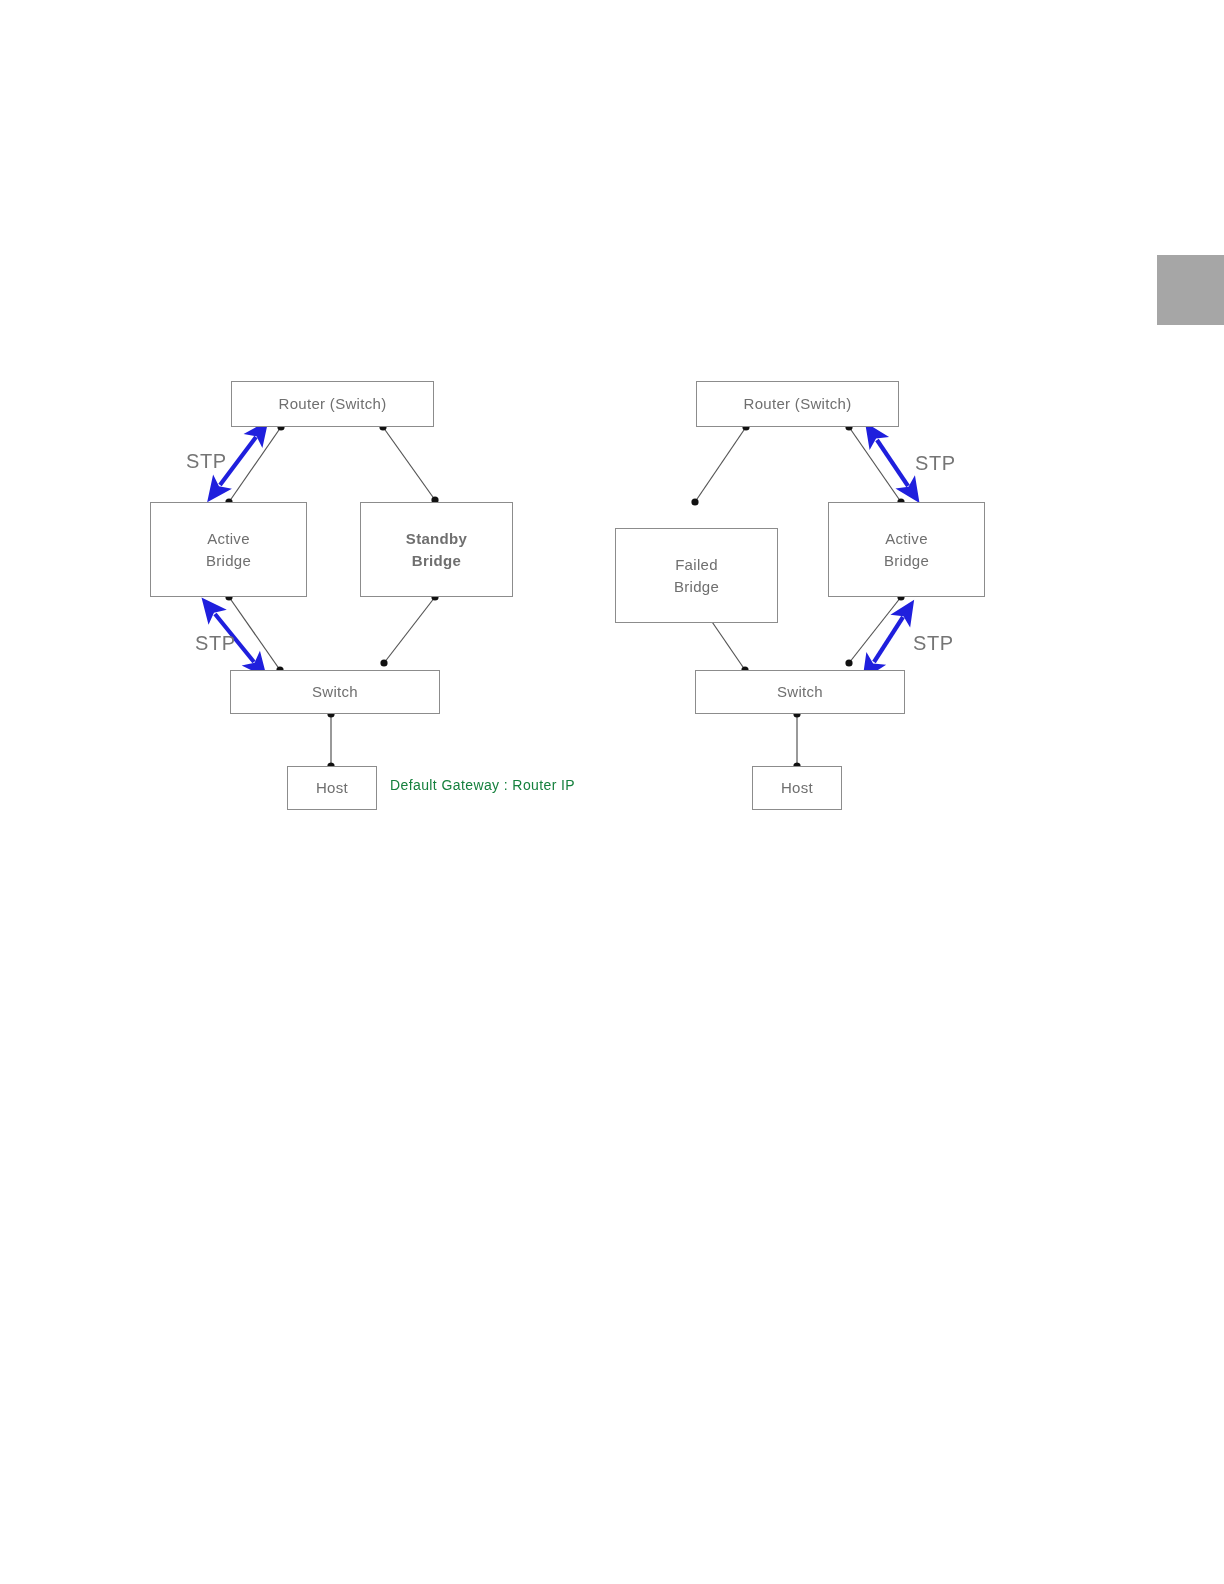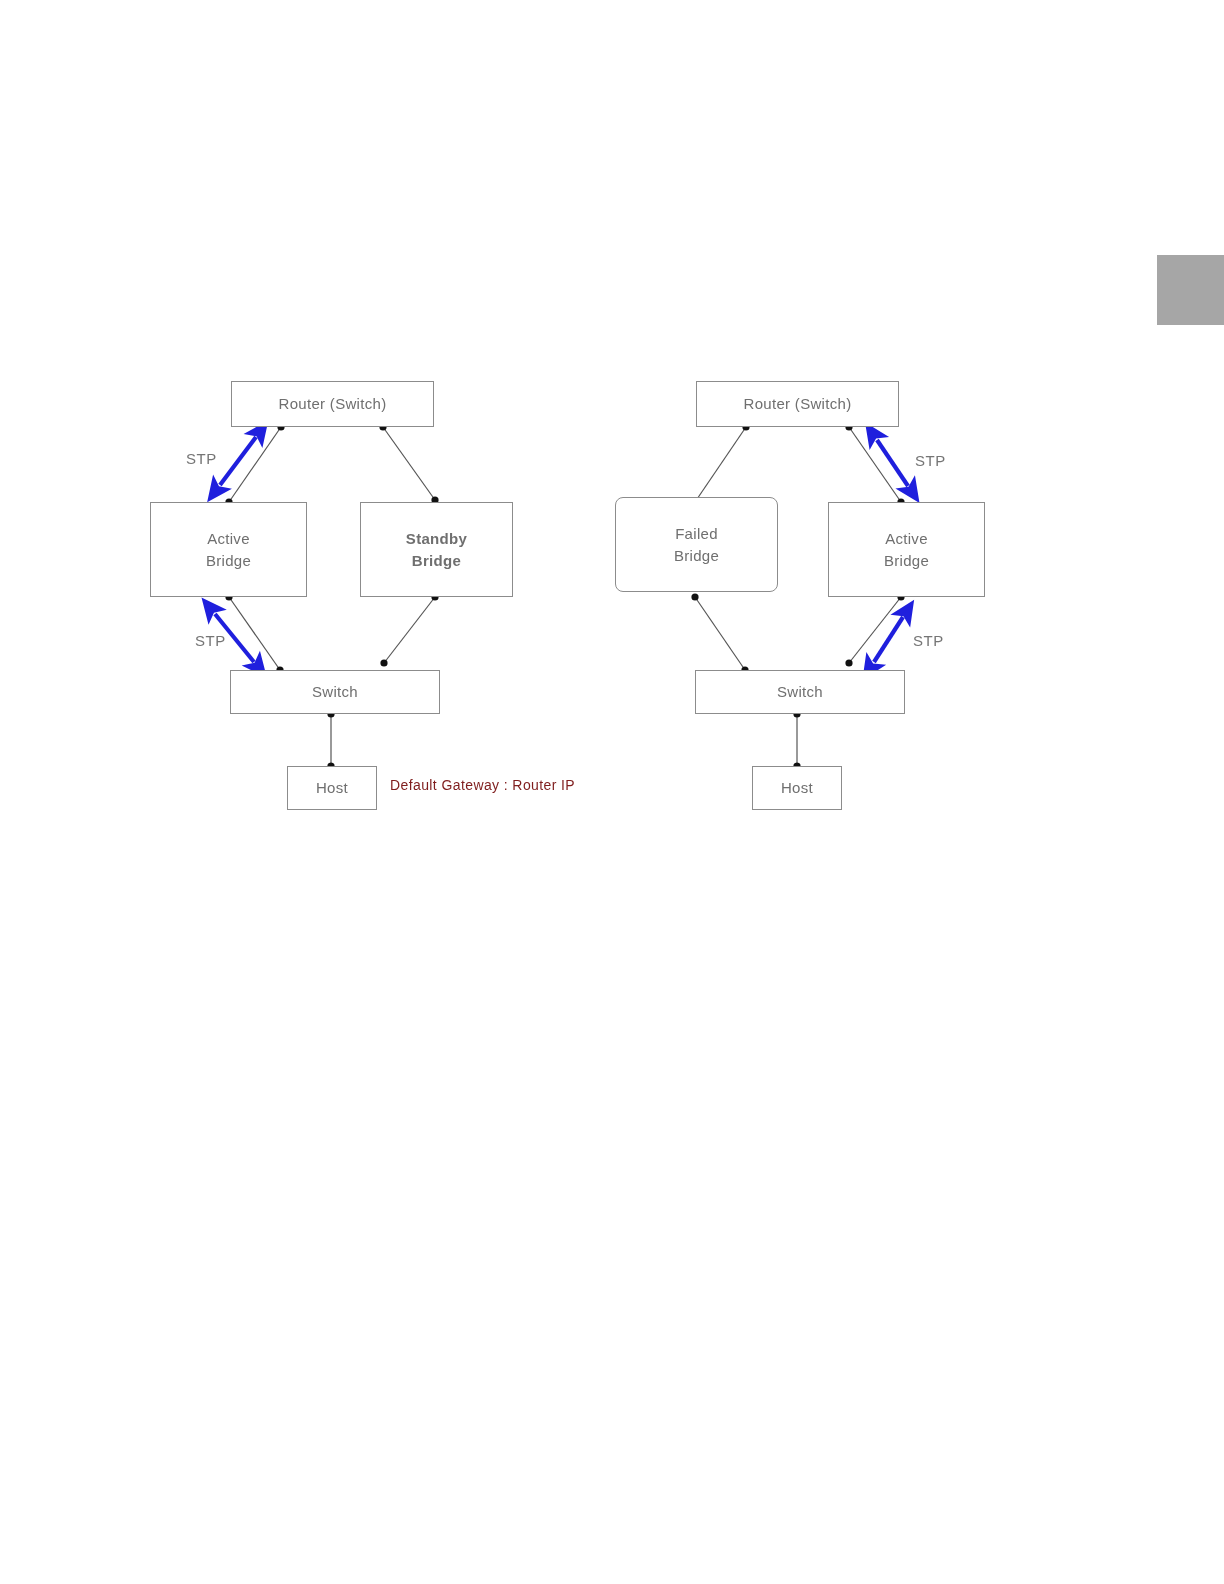--- a/index.html
+++ b/index.html
@@ -51,21 +51,21 @@
     text-align: center;
     color: #6f6f6f;
     font-size: 15px;
     letter-spacing: 0.3px;
     line-height: 1.45;
     white-space: pre-line;
   }
   .stp-label {
     position: absolute;
     color: #757575;
-    font-size: 15px;
+    font-size: 20px;
     letter-spacing: 0.6px;
     white-space: nowrap;
   }
   .caption-note {
     position: absolute;
     color: #787878;
     font-size: 14px;
     letter-spacing: 0.4px;
     white-space: nowrap;
   }
@@ -131,23 +131,23 @@
     <div id="boxes-layer">
         <div class="node-box" style="left: 231px; top: 381px; width: 203px; height: 46px; border-color: rgb(140, 140, 140); color: rgb(111, 111, 111);">Router (Switch)</div>
         <div class="node-box" style="left: 150px; top: 502px; width: 157px; height: 95px; border-color: rgb(140, 140, 140); color: rgb(111, 111, 111);">Active
 Bridge</div>
         <div class="node-box" style="left: 360px; top: 502px; width: 153px; height: 95px; border-color: rgb(140, 140, 140); color: rgb(111, 111, 111); font-weight: bold;">Standby
 Bridge</div>
         <div class="node-box" style="left: 230px; top: 670px; width: 210px; height: 44px; border-color: rgb(140, 140, 140); color: rgb(111, 111, 111);">Switch</div>
         <div class="node-box" style="left: 287px; top: 766px; width: 90px; height: 44px; border-color: rgb(140, 140, 140); color: rgb(111, 111, 111);">Host</div>
         <div class="stp-label" style="left: 186px; top: 450px; color: rgb(117, 117, 117);">STP</div>
         <div class="stp-label" style="left: 195px; top: 632px; color: rgb(117, 117, 117);">STP</div>
-        <div class="caption-note" style="left: 390px; top: 777px; color: #7f1d1d;">Default Gateway : Router IP</div>
+        <div class="caption-note" style="left: 390px; top: 777px; color: #15803d;">Default Gateway : Router IP</div>
         <div class="node-box" style="left: 696px; top: 381px; width: 203px; height: 46px; border-color: rgb(140, 140, 140); color: rgb(111, 111, 111);">Router (Switch)</div>
-        <div class="node-box" style="left: 615px; top: 497px; width: 163px; height: 95px; border-color: rgb(140, 140, 140); color: rgb(111, 111, 111); border-radius: 8px;">Failed
+        <div class="node-box" style="left: 615px; top: 528px; width: 163px; height: 95px; border-color: rgb(140, 140, 140); color: rgb(111, 111, 111);">Failed
 Bridge</div>
         <div class="node-box" style="left: 828px; top: 502px; width: 157px; height: 95px; border-color: rgb(140, 140, 140); color: rgb(111, 111, 111);">Active
 Bridge</div>
         <div class="node-box" style="left: 695px; top: 670px; width: 210px; height: 44px; border-color: rgb(140, 140, 140); color: rgb(111, 111, 111);">Switch</div>
         <div class="node-box" style="left: 752px; top: 766px; width: 90px; height: 44px; border-color: rgb(140, 140, 140); color: rgb(111, 111, 111);">Host</div>
         <div class="stp-label" style="left: 915px; top: 452px; color: rgb(117, 117, 117);">STP</div>
         <div class="stp-label" style="left: 913px; top: 632px; color: rgb(117, 117, 117);">STP</div>
       </div>
   </div>
 

